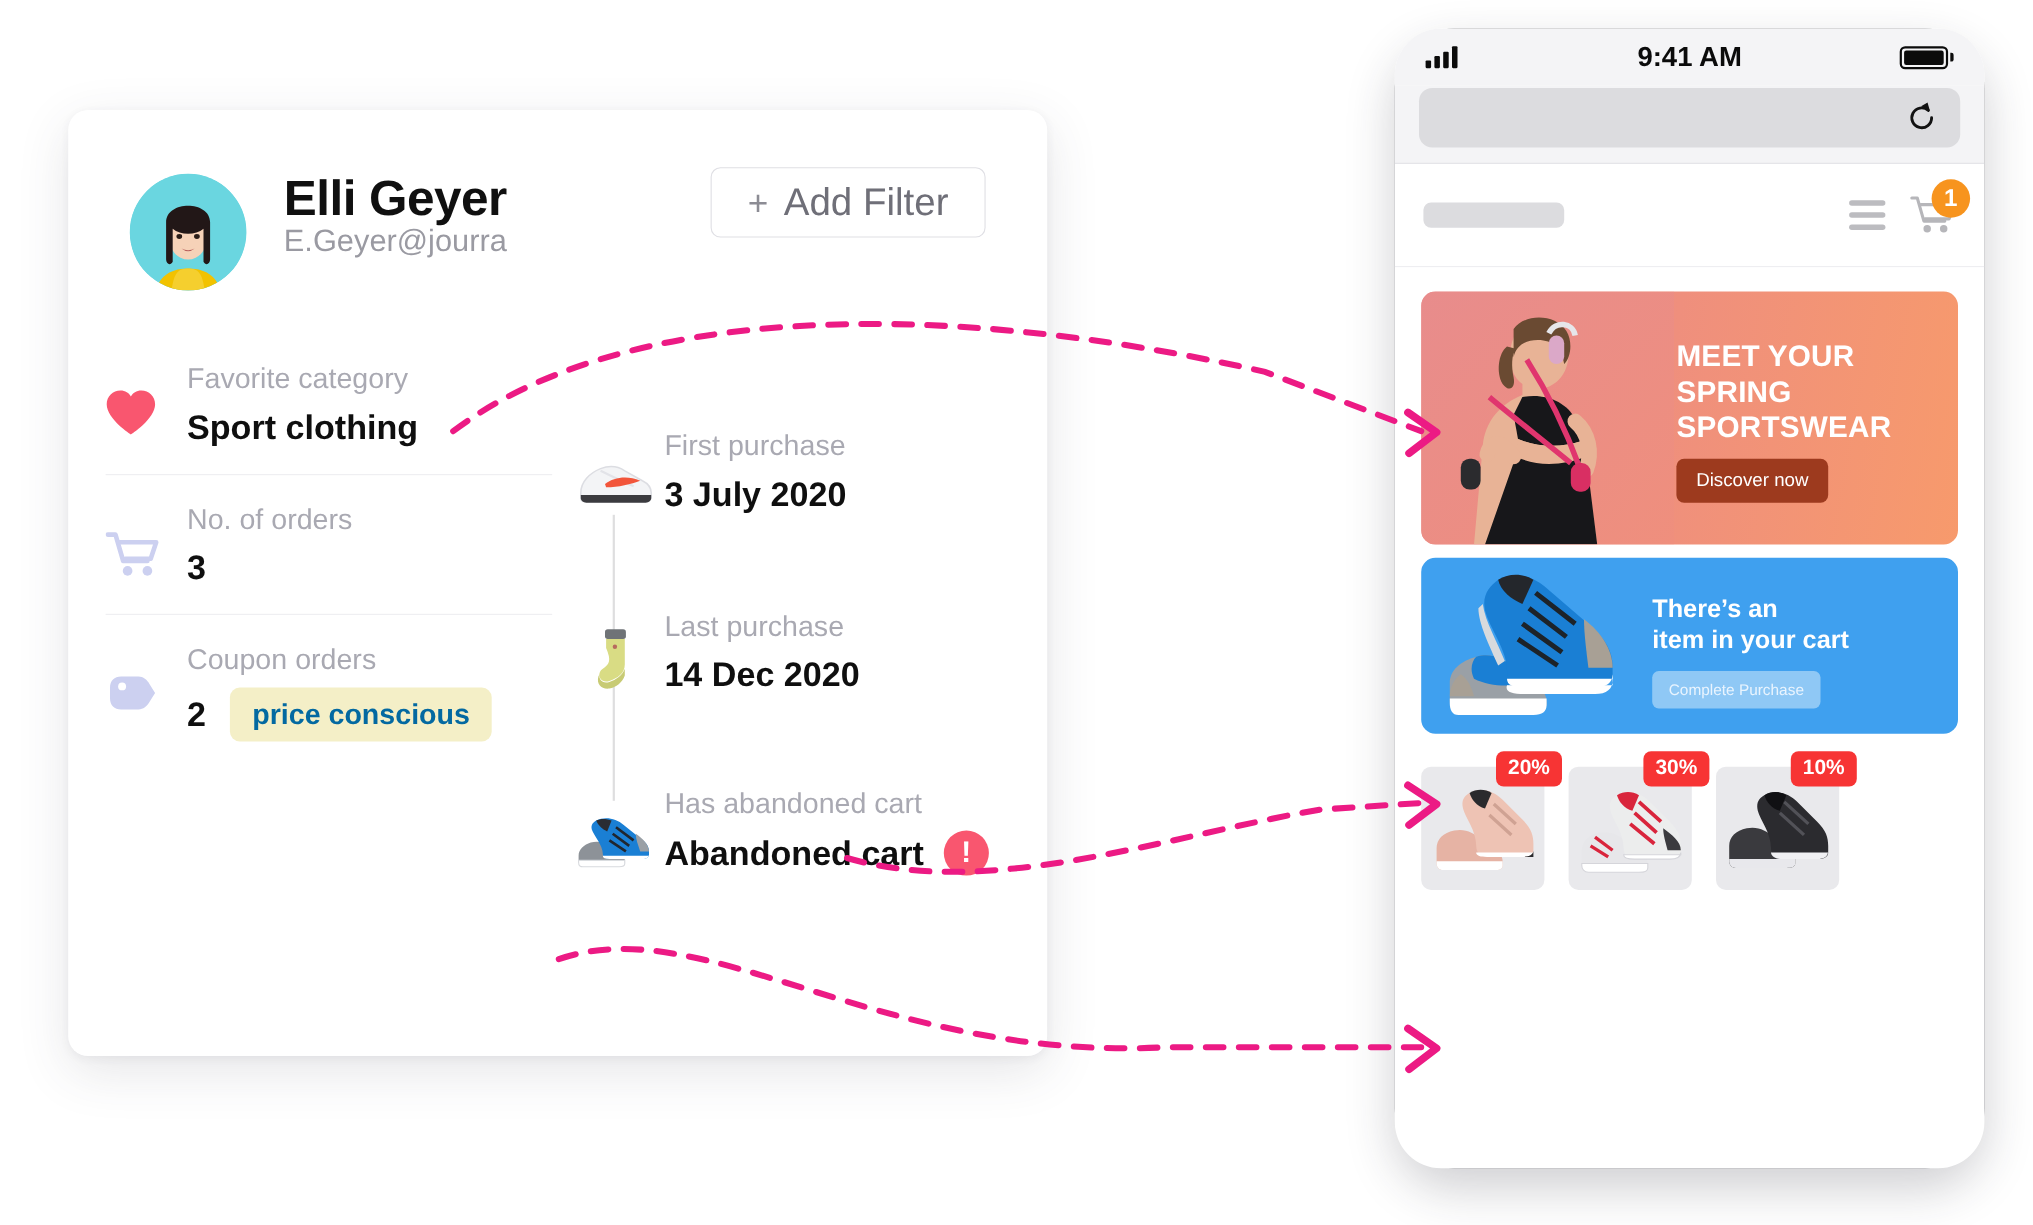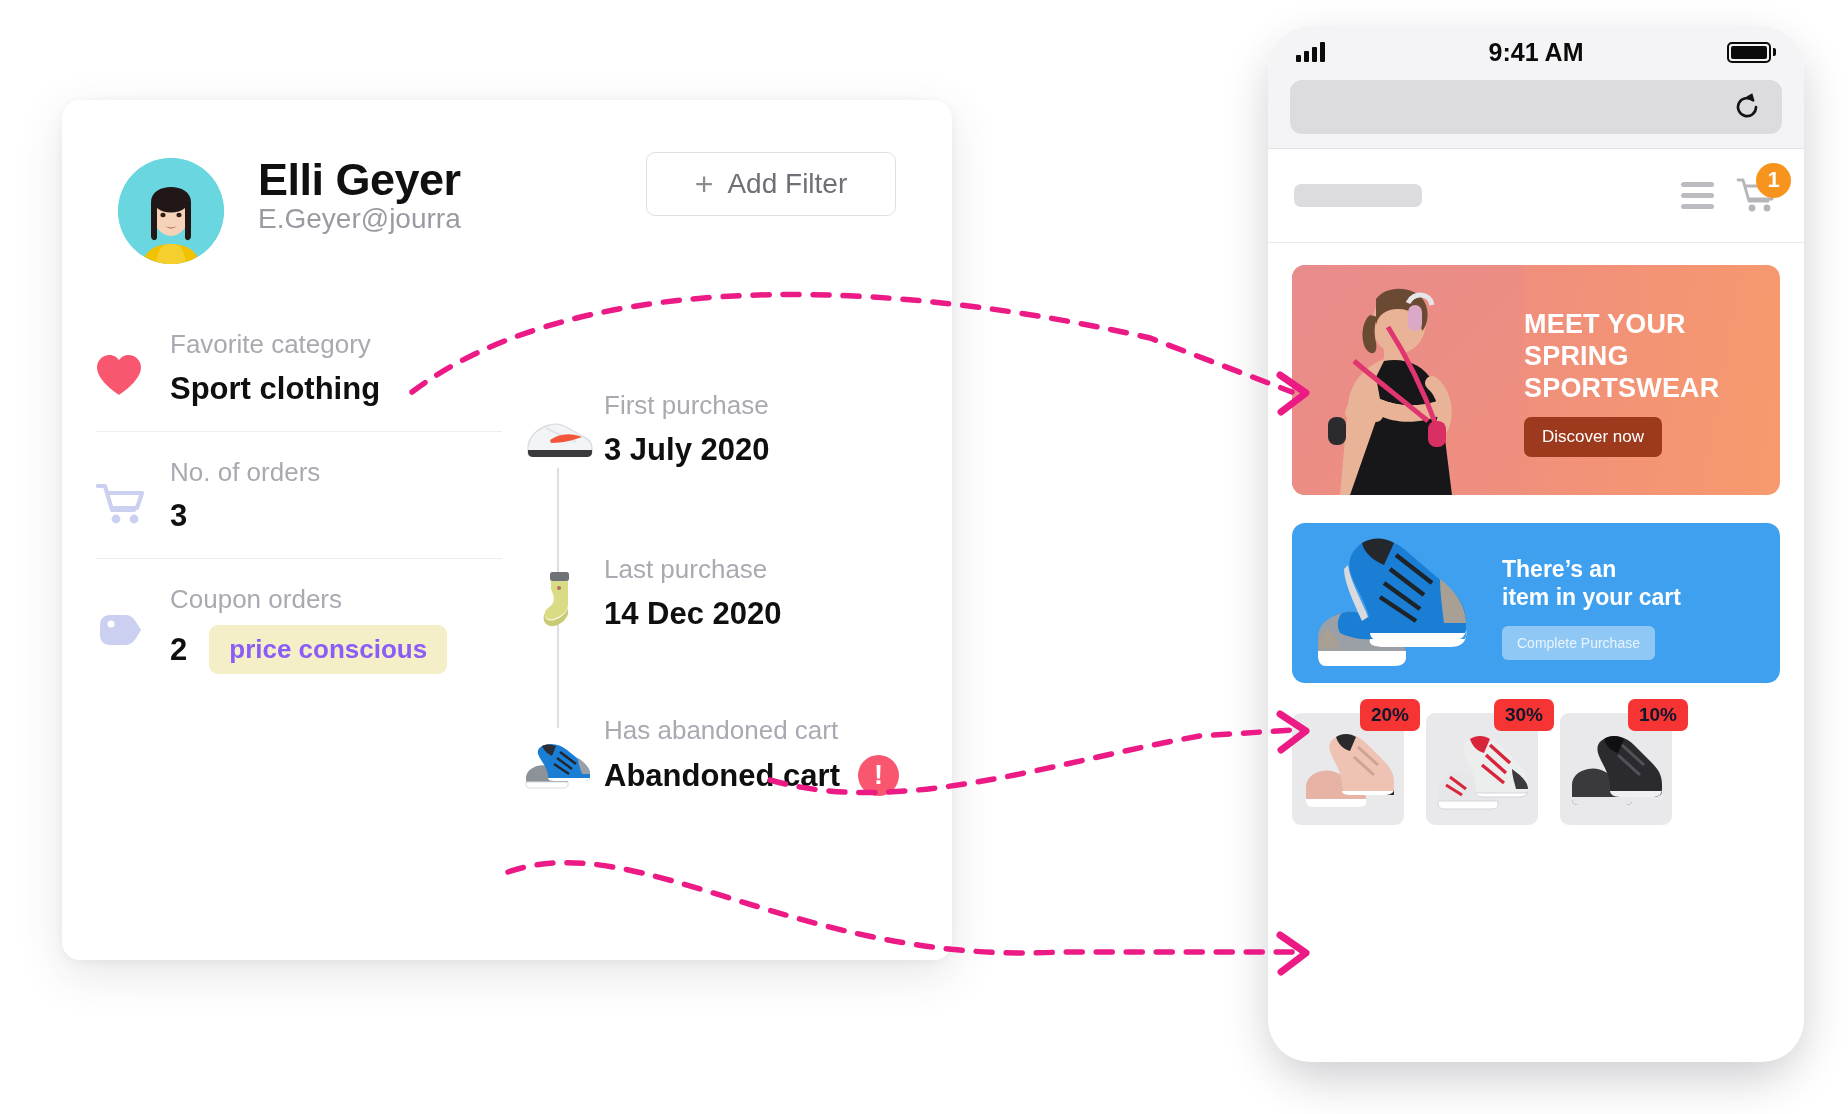--- a/index.html
+++ b/index.html
@@ -32,37 +32,37 @@
   .person-email { font-size: 28px; color: #9a9aa2; font-weight: 400; }
 
   .add-filter-btn {
     position: absolute; right: 56px; top: 52px;
     display: flex; align-items: center; justify-content: center; gap: 14px;
     width: 250px; height: 64px;
     background: #ffffff; border: 1.6px solid #dfdfe4; border-radius: 9px;
     cursor: pointer;
   }
   .add-filter-btn .plus { font-size: 32px; color: #8c8c94; line-height: 1; font-weight: 400; }
-  .add-filter-btn .lbl { font-size: 28px; color: #6f6f78; font-weight: 400; }
+  .add-filter-btn .lbl { font-size: 35px; color: #6f6f78; font-weight: 400; }
 
   
   .stats { position: relative; margin-top: 40px; display: flex; }
   .col-left { width: 440px; padding-left: 34px; }
   .col-right { width: 420px; padding-left: 10px; position: relative; }
 
   .stat-row { position: relative; display: flex; align-items: flex-start; padding: 22px 0 24px 0; }
   .stat-row.divider { border-bottom: 1.5px solid #eeeef1; }
   .stat-icon { width: 74px; flex: 0 0 74px; display: flex; align-items: center; justify-content: flex-start; padding-top: 28px; }
   .stat-body { padding-top: 2px; }
   .stat-label { font-size: 26px; color: #a9a9b2; font-weight: 400; line-height: 1.25; }
   .stat-value { font-size: 31px; color: #0f0f0f; font-weight: 700; margin-top: 9px; line-height: 1.2; display:flex; align-items:center; }
 
   .badge-pill {
     display: inline-block; margin-left: 22px;
-    background: #f4efc7; color: #8b5cf6;
+    background: #f4efc7; color: #0369a1;
     font-size: 26px; font-weight: 700;
     padding: 9px 20px; border-radius: 9px; vertical-align: middle;
   }
 
   
   .tl-row { position: relative; display: flex; align-items: flex-end; height: 164px; }
   .tl-rail { width: 92px; flex: 0 0 92px; position: relative; display:flex; justify-content:center; }
   .tl-thumb { width: 76px; height: 64px; position: relative; z-index: 2; margin-top: 22px; }
   .tl-line { position: absolute; left: 50%; width: 2px; background: #dededf; transform: translateX(-50%); z-index:1; }
   .tl-body { padding-top: 22px; }
@@ -118,21 +118,21 @@
     width: 35px; height: 35px; border-radius: 50%;
     background: #f7941e; color: #fff; font-size: 22px; font-weight: 700;
     display: flex; align-items: center; justify-content: center;
   }
 
   .phone-content { padding: 22px 24px 0 24px; background:#fff; }
 
   .banner-hero {
     position: relative; height: 230px; border-radius: 13px; overflow: hidden;
     background: linear-gradient(100deg, #e98c8c 0%, #ef8f7d 45%, #f79a6c 100%);
-    margin-bottom: 28px;
+    margin-bottom: 12px;
   }
   .hero-text { position: absolute; left: 232px; top: 44px; }
   .hero-line { color: #fff; font-size: 27px; font-weight: 700; line-height: 1.18; letter-spacing: 0.2px; }
   .hero-cta {
     position: absolute; left: 232px; top: 152px;
     background: #9d3a1e; color: #fff; font-size: 17px;
     padding: 10px 18px; border-radius: 7px; font-weight: 400; cursor: pointer;
   }
   .hero-figure { position: absolute; left: 0; top: 0; width: 230px; height: 230px; }
 
@@ -147,21 +147,21 @@
     background: #8fc8f5; color: #e9f4fe; font-size: 14px;
     padding: 9px 15px; border-radius: 6px; cursor: pointer;
   }
   .cart-figure { position: absolute; left: 8px; top: 2px; width: 200px; height: 158px; }
 
   .prod-row { display: flex; gap: 22px; }
   .prod-card { position: relative; width: 112px; height: 112px; background: #e9e9ec; border-radius: 9px; }
   .prod-card svg { position:absolute; left:0; top:0; }
   .disc-badge {
     position: absolute; right: -16px; top: -14px;
-    background: #f73434; color: #0f172a; font-size: 19px; font-weight: 700;
+    background: #f73434; color: #ffffff; font-size: 19px; font-weight: 700;
     padding: 5px 11px; border-radius: 7px;
   }
 
   
   .connectors { position: absolute; left: 0; top: 0; width: 1848px; height: 1114px; z-index: 9; pointer-events: none; }
 </style>
 </head>
 <body>
 
 <div class="stage">

